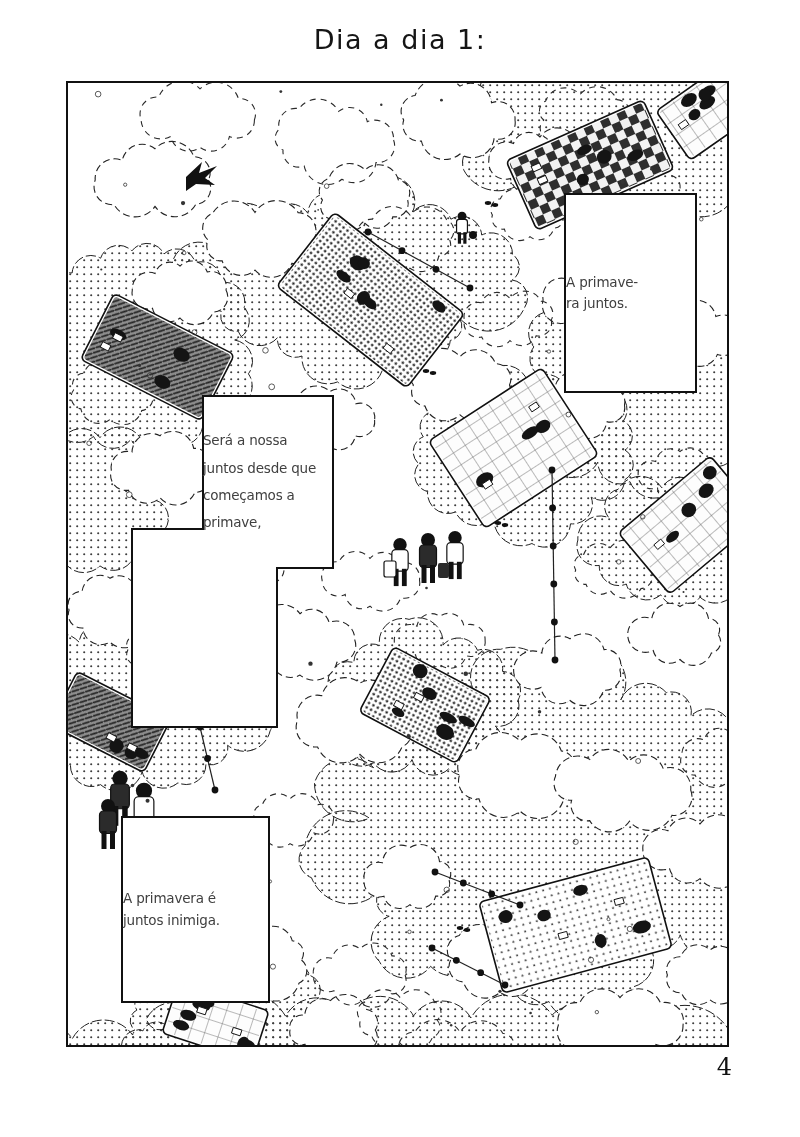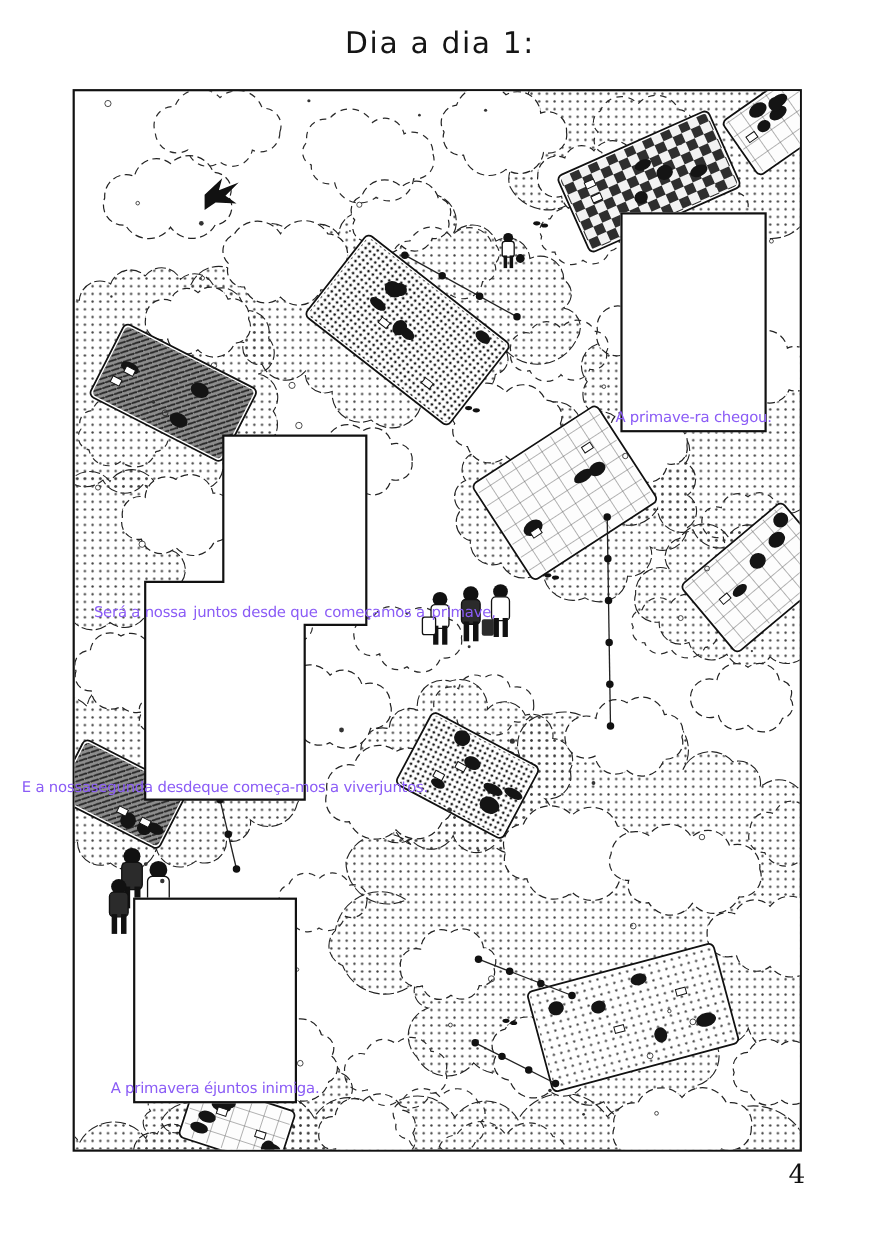--- a/index.html
+++ b/index.html
@@ -11,23 +11,23 @@
   .title{
     position:absolute;top:24px;left:0;width:800px;text-align:center;
     font-size:27px;letter-spacing:1.5px;color:#151515;
   }
   .panel{
     position:absolute;left:66px;top:81px;width:659px;height:962px;
     border:2.5px solid #111;background:#fff;box-sizing:content-box;
   }
   .panel svg{position:absolute;left:0;top:0;display:block;}
   .caption{
-    position:absolute;display:flex;flex-direction:row;
-    justify-content:center;align-items:flex-end;text-align:center;
-    font-size:13.5px;line-height:1.58;letter-spacing:-0.2px;color:#8b5cf6;
+    position:absolute;display:flex;flex-direction:column;
+    justify-content:center;align-items:flex-start;text-align:center;
+    font-size:13.5px;line-height:1.58;letter-spacing:-0.2px;color:#404040;
     z-index:3;
   }
   .boxed{background:#fff;border:2px solid #111;box-sizing:border-box;}
   .cl{white-space:nowrap;}
   .pagenum{
     position:absolute;top:1053px;right:68px;
     font-family:"DejaVu Serif","Liberation Serif",serif;
     font-size:24px;color:#111;
   }
 </style>
@@ -384,37 +384,30 @@
             <circle cx="313.29095187098295" cy="21.706758505528214" r="1.2112248813785729" fill="#333"></circle>
             <circle cx="212.81792610363007" cy="8.580099106105092" r="1.4547122402837092" fill="#333"></circle>
           </g>
         </g>
 
       <path d="M135,313 H265 V485 H209 V644 H64 V446 H135 Z" fill="#ffffff" stroke="#111" stroke-width="2"></path>
     </svg>
 
     <div class="caption boxed" style="left:496px;top:110px;width:133px;height:200px;">
       <div class="cl">A primave-</div>
-      <div class="cl">ra chegou.</div>
+      <div class="cl">ra juntos.</div>
     </div>
 
     <div class="caption" style="left:135px;top:313px;width:130px;height:172px;gap:6px;">
       <div class="cl">Será a nossa</div>
       <div class="cl">juntos desde que</div>
       <div class="cl">começamos a</div>
       <div class="cl">primave,</div>
     </div>
 
-    <div class="caption" style="left:64px;top:446px;width:145px;height:198px;">
-      <div class="cl">E a nossa</div>
-      <div class="cl">segunda desde</div>
-      <div class="cl">que começa-</div>
-      <div class="cl">mos a viver</div>
-      <div class="cl">juntos.</div>
-    </div>
 
     <div class="caption boxed" style="left:53px;top:733px;width:149px;height:187px;">
       <div class="cl">A primavera é</div>
       <div class="cl">juntos inimiga.</div>
     </div>
 
   </div>
 
   <div class="pagenum">4</div>
 </div>

